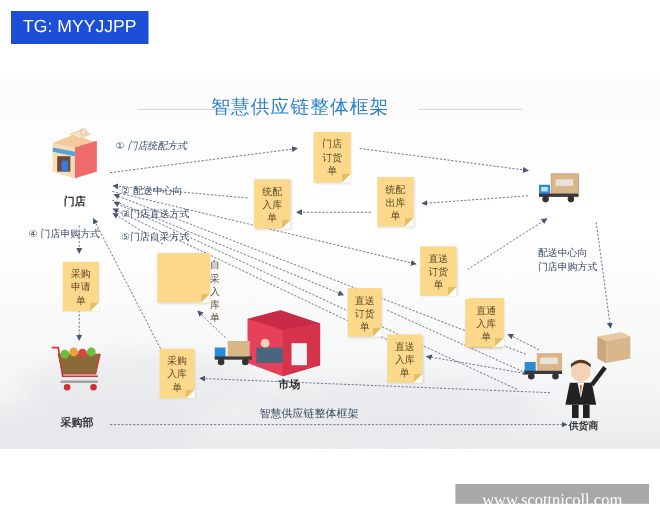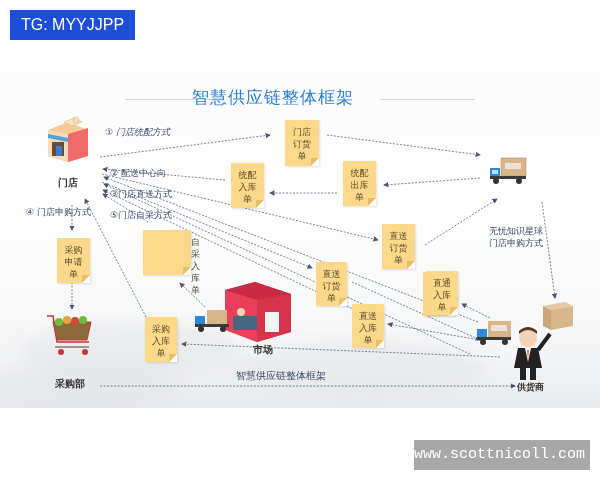--- a/index.html
+++ b/index.html
@@ -1,23 +1,23 @@
 <!DOCTYPE html>
 <html><head>
 <meta charset="utf-8">
 <style>
   html, body { margin:0; padding:0; }
   body { width:600px; height:480px; background:#ffffff; position:relative; overflow:hidden;
          font-family:"DejaVu Sans", sans-serif; }
   .wm-top { position:absolute; left:10px; top:10px; width:125px; height:30px; background:#1d4ed8;
             color:#ffffff; font-family:"Liberation Sans", sans-serif; font-size:16px; line-height:30px;
             text-align:center; }
-  .wm-bottom { position:absolute; left:414px; top:440px; width:176px; height:30px; background:#a8a8a8;
-               color:#ffffff; font-family:Liberation Mono, monospace; font-size:15px; line-height:30px;
-               }
+  .wm-bottom { position:absolute; left:414px; top:440px; width:176px; height:18px; background:#a8a8a8;
+               color:#ffffff; font-family:Liberation Serif, serif; font-size:15px; line-height:30px;
+               text-align:center; }
   .canvas { position:absolute; left:0; top:72px; width:600px; height:336px;
             background:linear-gradient(180deg,#fbfbfb 0%,#ffffff 40%,#f4f5f6 85%,#e9eaec 100%); overflow:hidden; }
   .cloud { position:absolute; border-radius:50%; background:rgba(225,228,232,0.55); filter:blur(8px); }
   .title-line { position:absolute; top:27px; height:1px; background:#d6d9dc; }
   .title { position:absolute; left:0; width:546px; top:14px; text-align:center; font-size:17px; font-weight:normal;
            color:#2a7fd0; letter-spacing:1px; }
   svg.arrows { position:absolute; left:0; top:0; }
   .note { position:absolute; background:#fbd88a; color:#5a4a2a; font-size:9px; line-height:12px;
           text-align:center; box-shadow:1px 1px 2px rgba(0,0,0,0.12); }
   .note::after { content:""; position:absolute; right:0; bottom:0; width:0; height:0;
@@ -107,21 +107,21 @@
     </svg>
   </div>
   <div class="node-lbl" style="left:58px;top:104px;">门店</div>
 
   <div class="lbl" style="left:105px;top:54px;font-style:italic;">① 门店统配方式</div>
   <div class="lbl" style="left:110px;top:95px;">② 配送中心向</div>
   <div class="lbl" style="left:110px;top:116px;">③门店直送方式</div>
   <div class="lbl" style="left:26px;top:134px;">④ 门店申购方式</div>
   <div class="lbl" style="left:110px;top:137px;">⑤门店自采方式</div>
   <div class="lbl" style="left:489px;top:153px;line-height:12px;">
-    <span style="display:block;">无忧知识星球</span>
+    <span style="display:block;">配送中心向</span>
     <span style="display:block;">门店申购方式</span>
   </div>
   <div class="lbl" style="left:236px;top:297px;font-size:10px;">智慧供应链整体框架</div>
 
   <div class="note" style="left:285px;top:48px;width:34px;height:46px;padding-top:6px;box-sizing:border-box;">
     <span>门店</span>
       <span>订货</span>
       <span>单</span>
   </div>
   <div class="note" style="left:231px;top:91px;width:33px;height:45px;padding-top:6px;box-sizing:border-box;">

